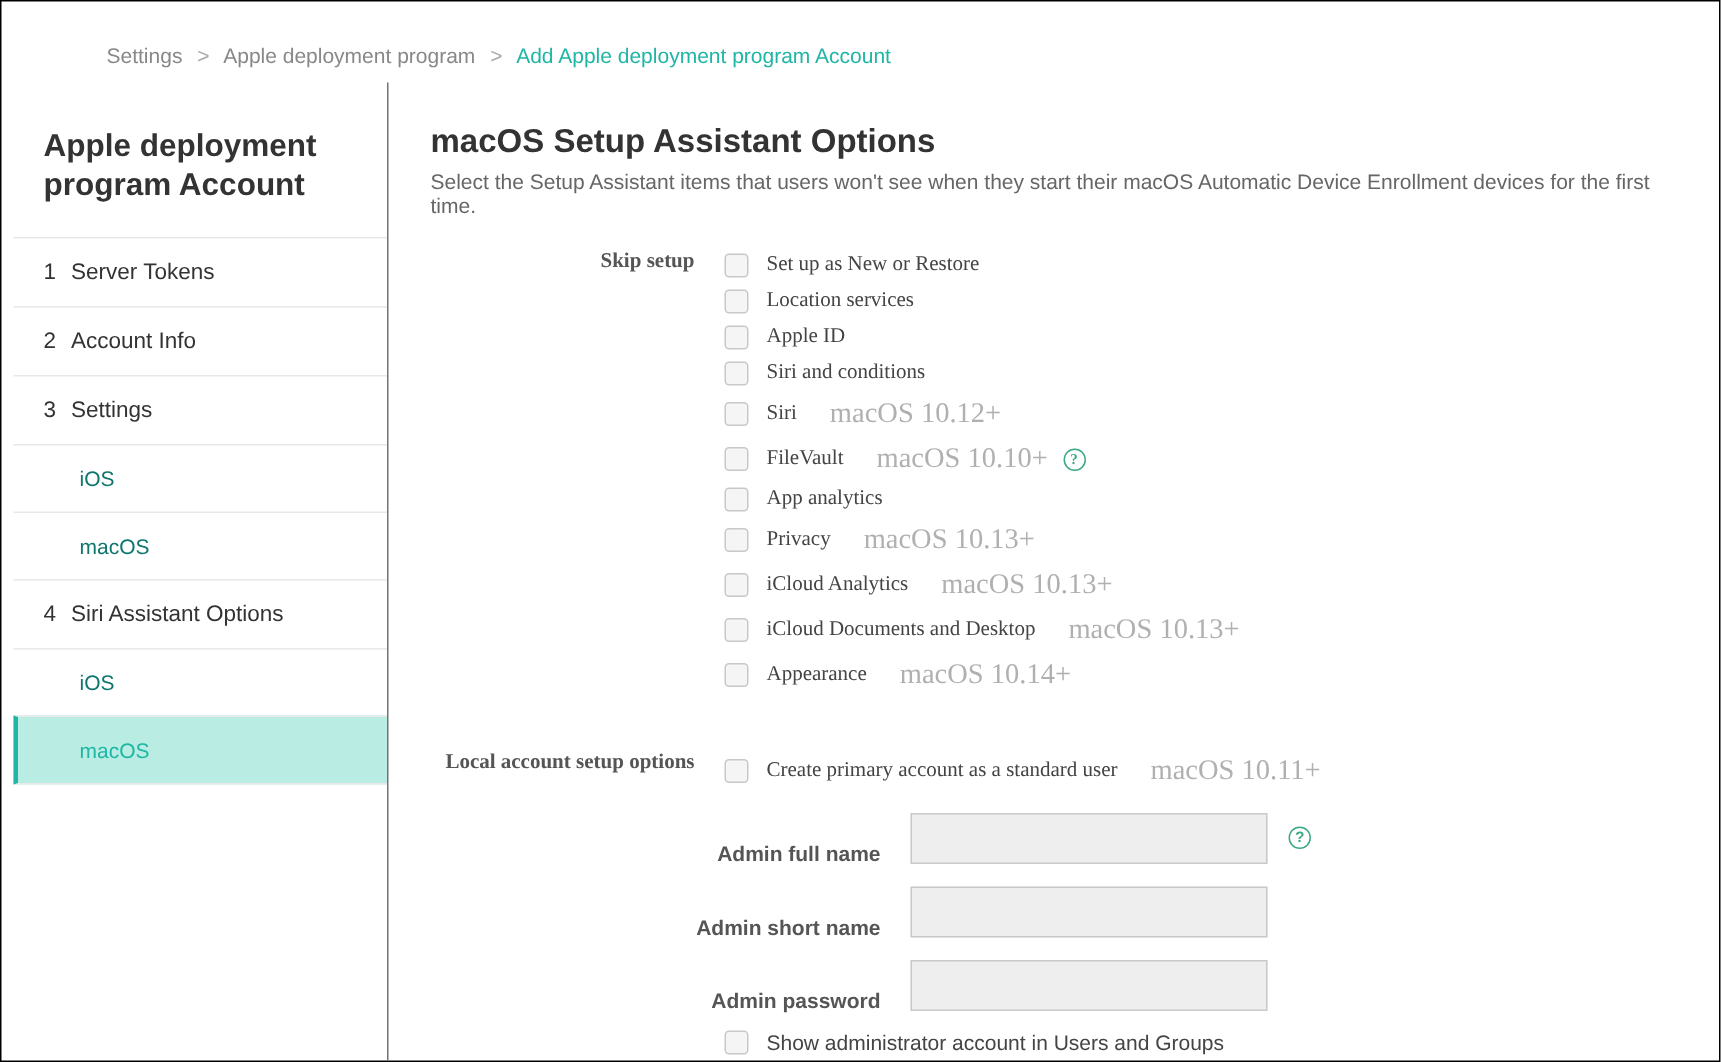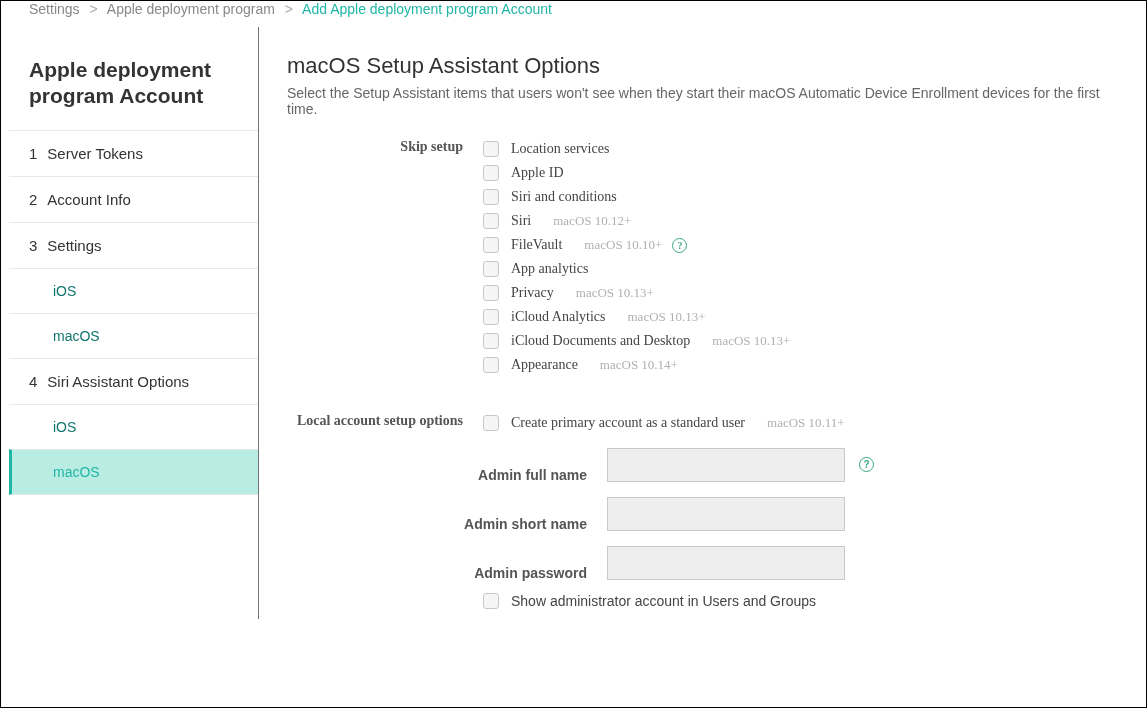--- a/index.html
+++ b/index.html
@@ -7,23 +7,24 @@
       font-family: -apple-system, BlinkMacSystemFont, "Segoe UI", Arial, sans-serif;
       font-size: 14px;
       color: #444;
       background: #fff;
       border: 1px solid #000;
       width: 1147px;
       height: 708px;
       overflow: hidden;
     }
     .breadcrumb {
-      padding: 0 20px 10px 28px;
+      padding: 28px 20px 10px 28px;
       font-size: 14px;
       color: #888;
+      margin-left: 42px;
     }
     .breadcrumb .crumb { color: #888; }
     .breadcrumb .sep { margin: 0 6px; color: #aaa; }
     .breadcrumb .crumb-active { color: #1fb6a5; }
     .layout {
       display: flex;
       padding: 0 0 0 0;
     }
     .sidebar {
       width: 258px;
@@ -61,21 +62,21 @@
       border-left: 3px solid #1fb6a5;
       padding-left: 41px;
     }
     .nav-bottom-border { border-bottom: 1px solid #e8e8e8; }
     .main {
       flex: 1;
       padding: 26px 20px 10px 28px;
     }
     .page-title {
       font-size: 22px;
-      font-weight: 400;
+      font-weight: 700;
       color: #333;
       margin-bottom: 6px;
     }
     .page-subtitle {
       font-size: 14px;
       color: #666;
       margin-bottom: 20px;
     }
     .form-row {
       display: flex;
@@ -101,21 +102,21 @@
     .checkbox {
       width: 16px; height: 16px;
       border: 1px solid #c8c8c8;
       border-radius: 3px;
       background: #f5f5f5;
       margin-right: 12px;
       flex-shrink: 0;
     }
     .check-label { font-size: 14px; color: #444; }
     .hint {
-      font-size: 13px;
+      font-size: 19px;
       color: #b0b0b0;
       margin-left: 22px;
     }
     .help-icon {
       display: inline-flex;
       width: 15px; height: 15px;
       border: 1.3px solid #3aa986;
       border-radius: 50%;
       color: #3aa986;
       font-size: 10px;
@@ -192,20 +193,24 @@
 
   <div class="main">
     <div class="page-title">macOS Setup Assistant Options</div>
     <div class="page-subtitle">Select the Setup Assistant items that users won't see when they start their macOS Automatic Device Enrollment devices for the first time.</div>
 
     <div class="form-row">
       <div class="form-label">Skip setup</div>
       <div class="form-content">
         <div class="check-row">
           <div class="checkbox"></div>
+          <span class="check-label">Set up as New or Restore</span>
+        </div>
+        <div class="check-row">
+          <div class="checkbox"></div>
           <span class="check-label">Location services</span>
         </div>
         <div class="check-row">
           <div class="checkbox"></div>
           <span class="check-label">Apple ID</span>
         </div>
         <div class="check-row">
           <div class="checkbox"></div>
           <span class="check-label">Siri and conditions</span>
         </div>

